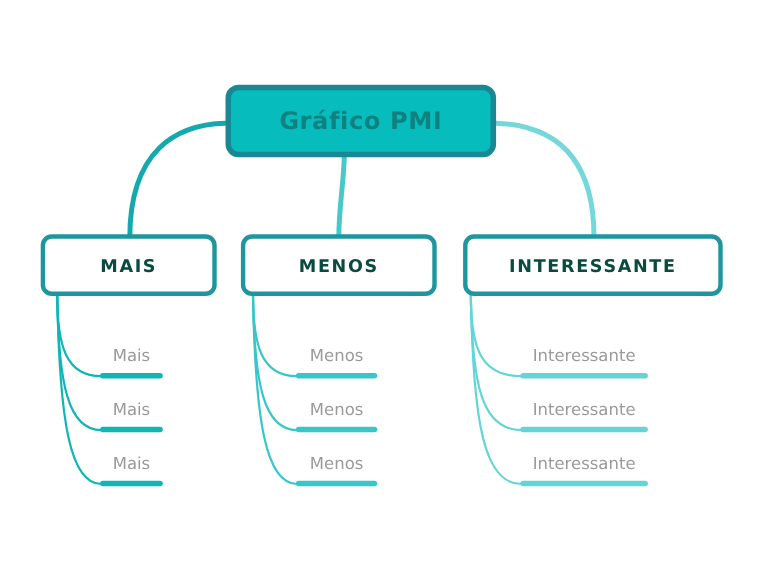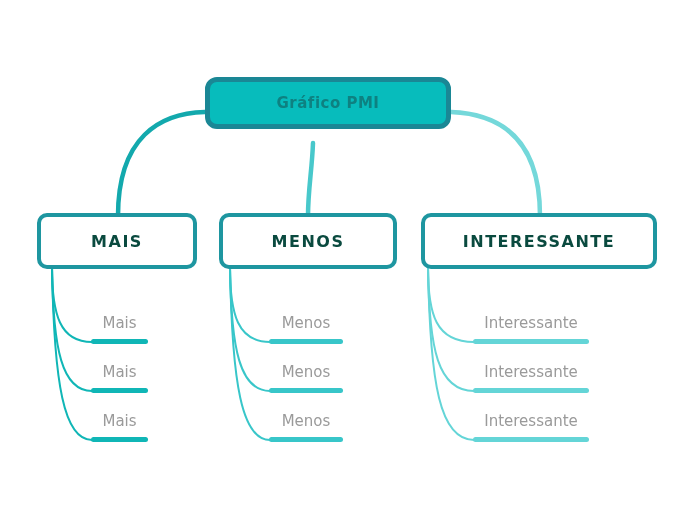--- a/index.html
+++ b/index.html
@@ -20,24 +20,24 @@
   .node {
     position: absolute;
     box-sizing: border-box;
     display: flex;
     align-items: center;
     justify-content: center;
     cursor: pointer;
   }
   .root-node {
     left: 205px; top: 77px;
-    width: 246px; height: 52px;
+    width: 246px; height: 66px;
     border: 5px solid;
     border-radius: 12px;
-    font-size: 15px;
+    font-size: 22px;
     font-weight: bold;
     letter-spacing: 0.5px;
   }
   .branch-node {
     top: 213px;
     height: 56px;
     background: #ffffff;
     border: 4px solid;
     border-radius: 10px;
     font-size: 16px;

